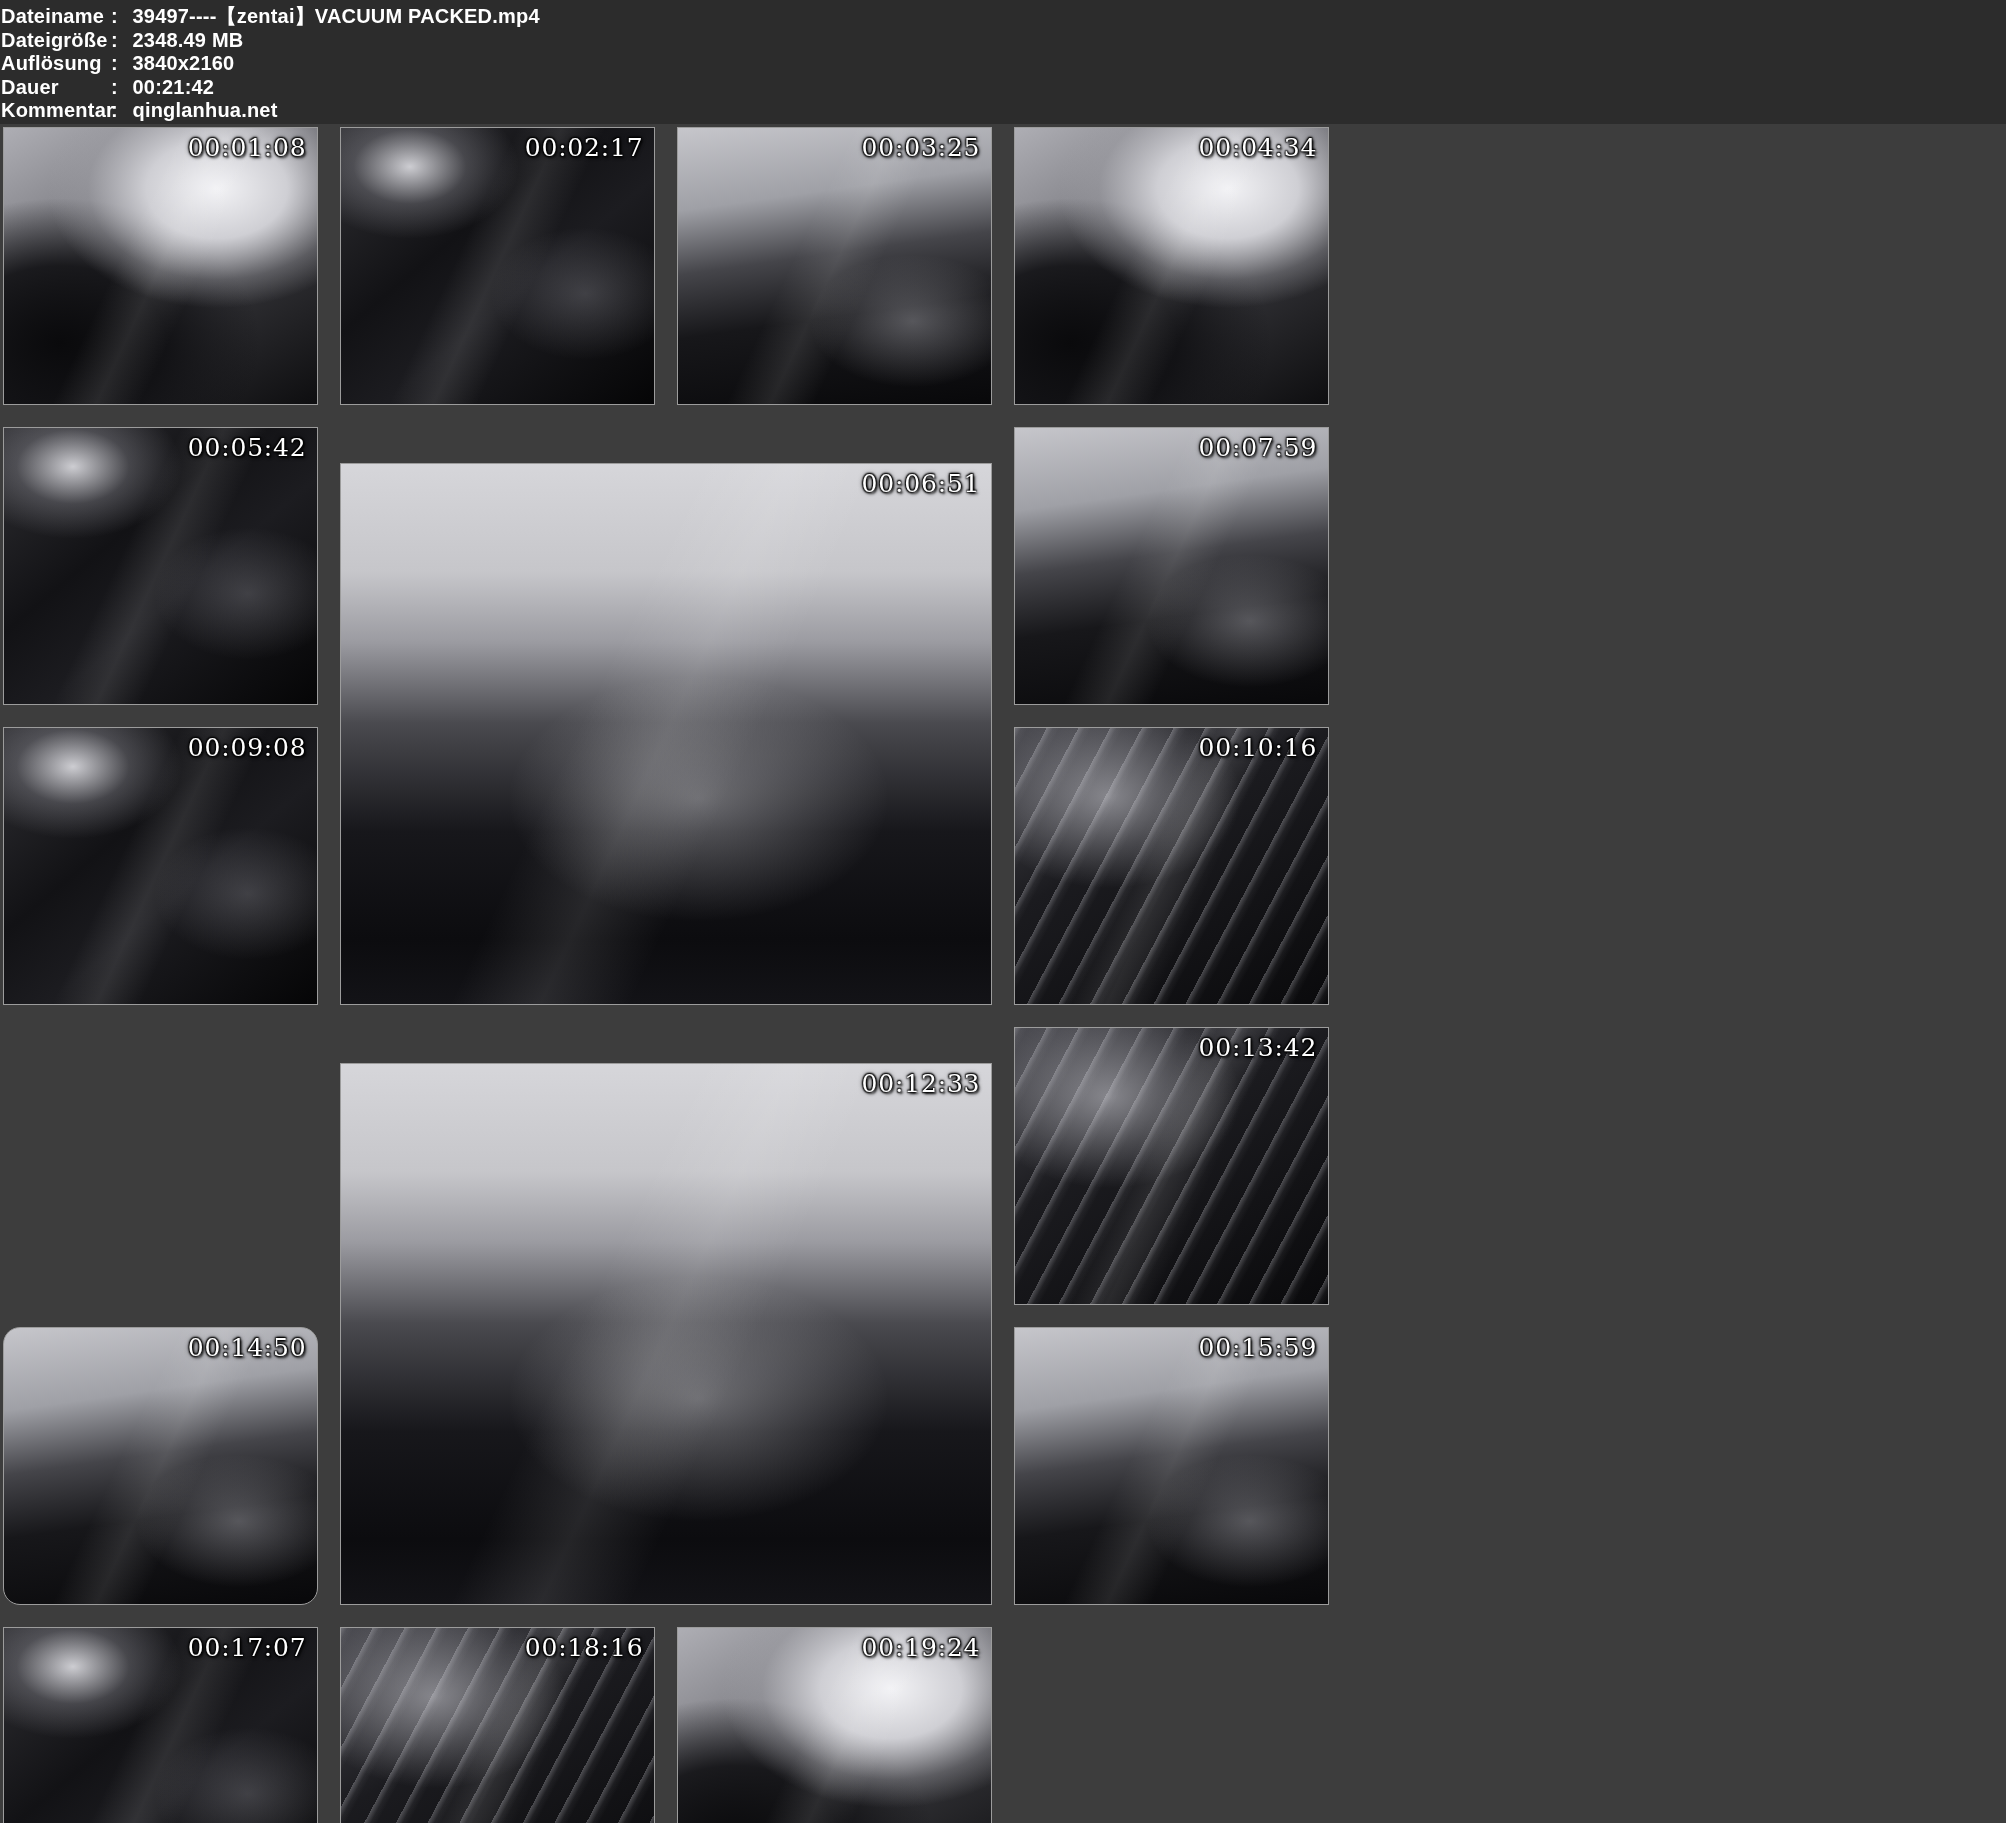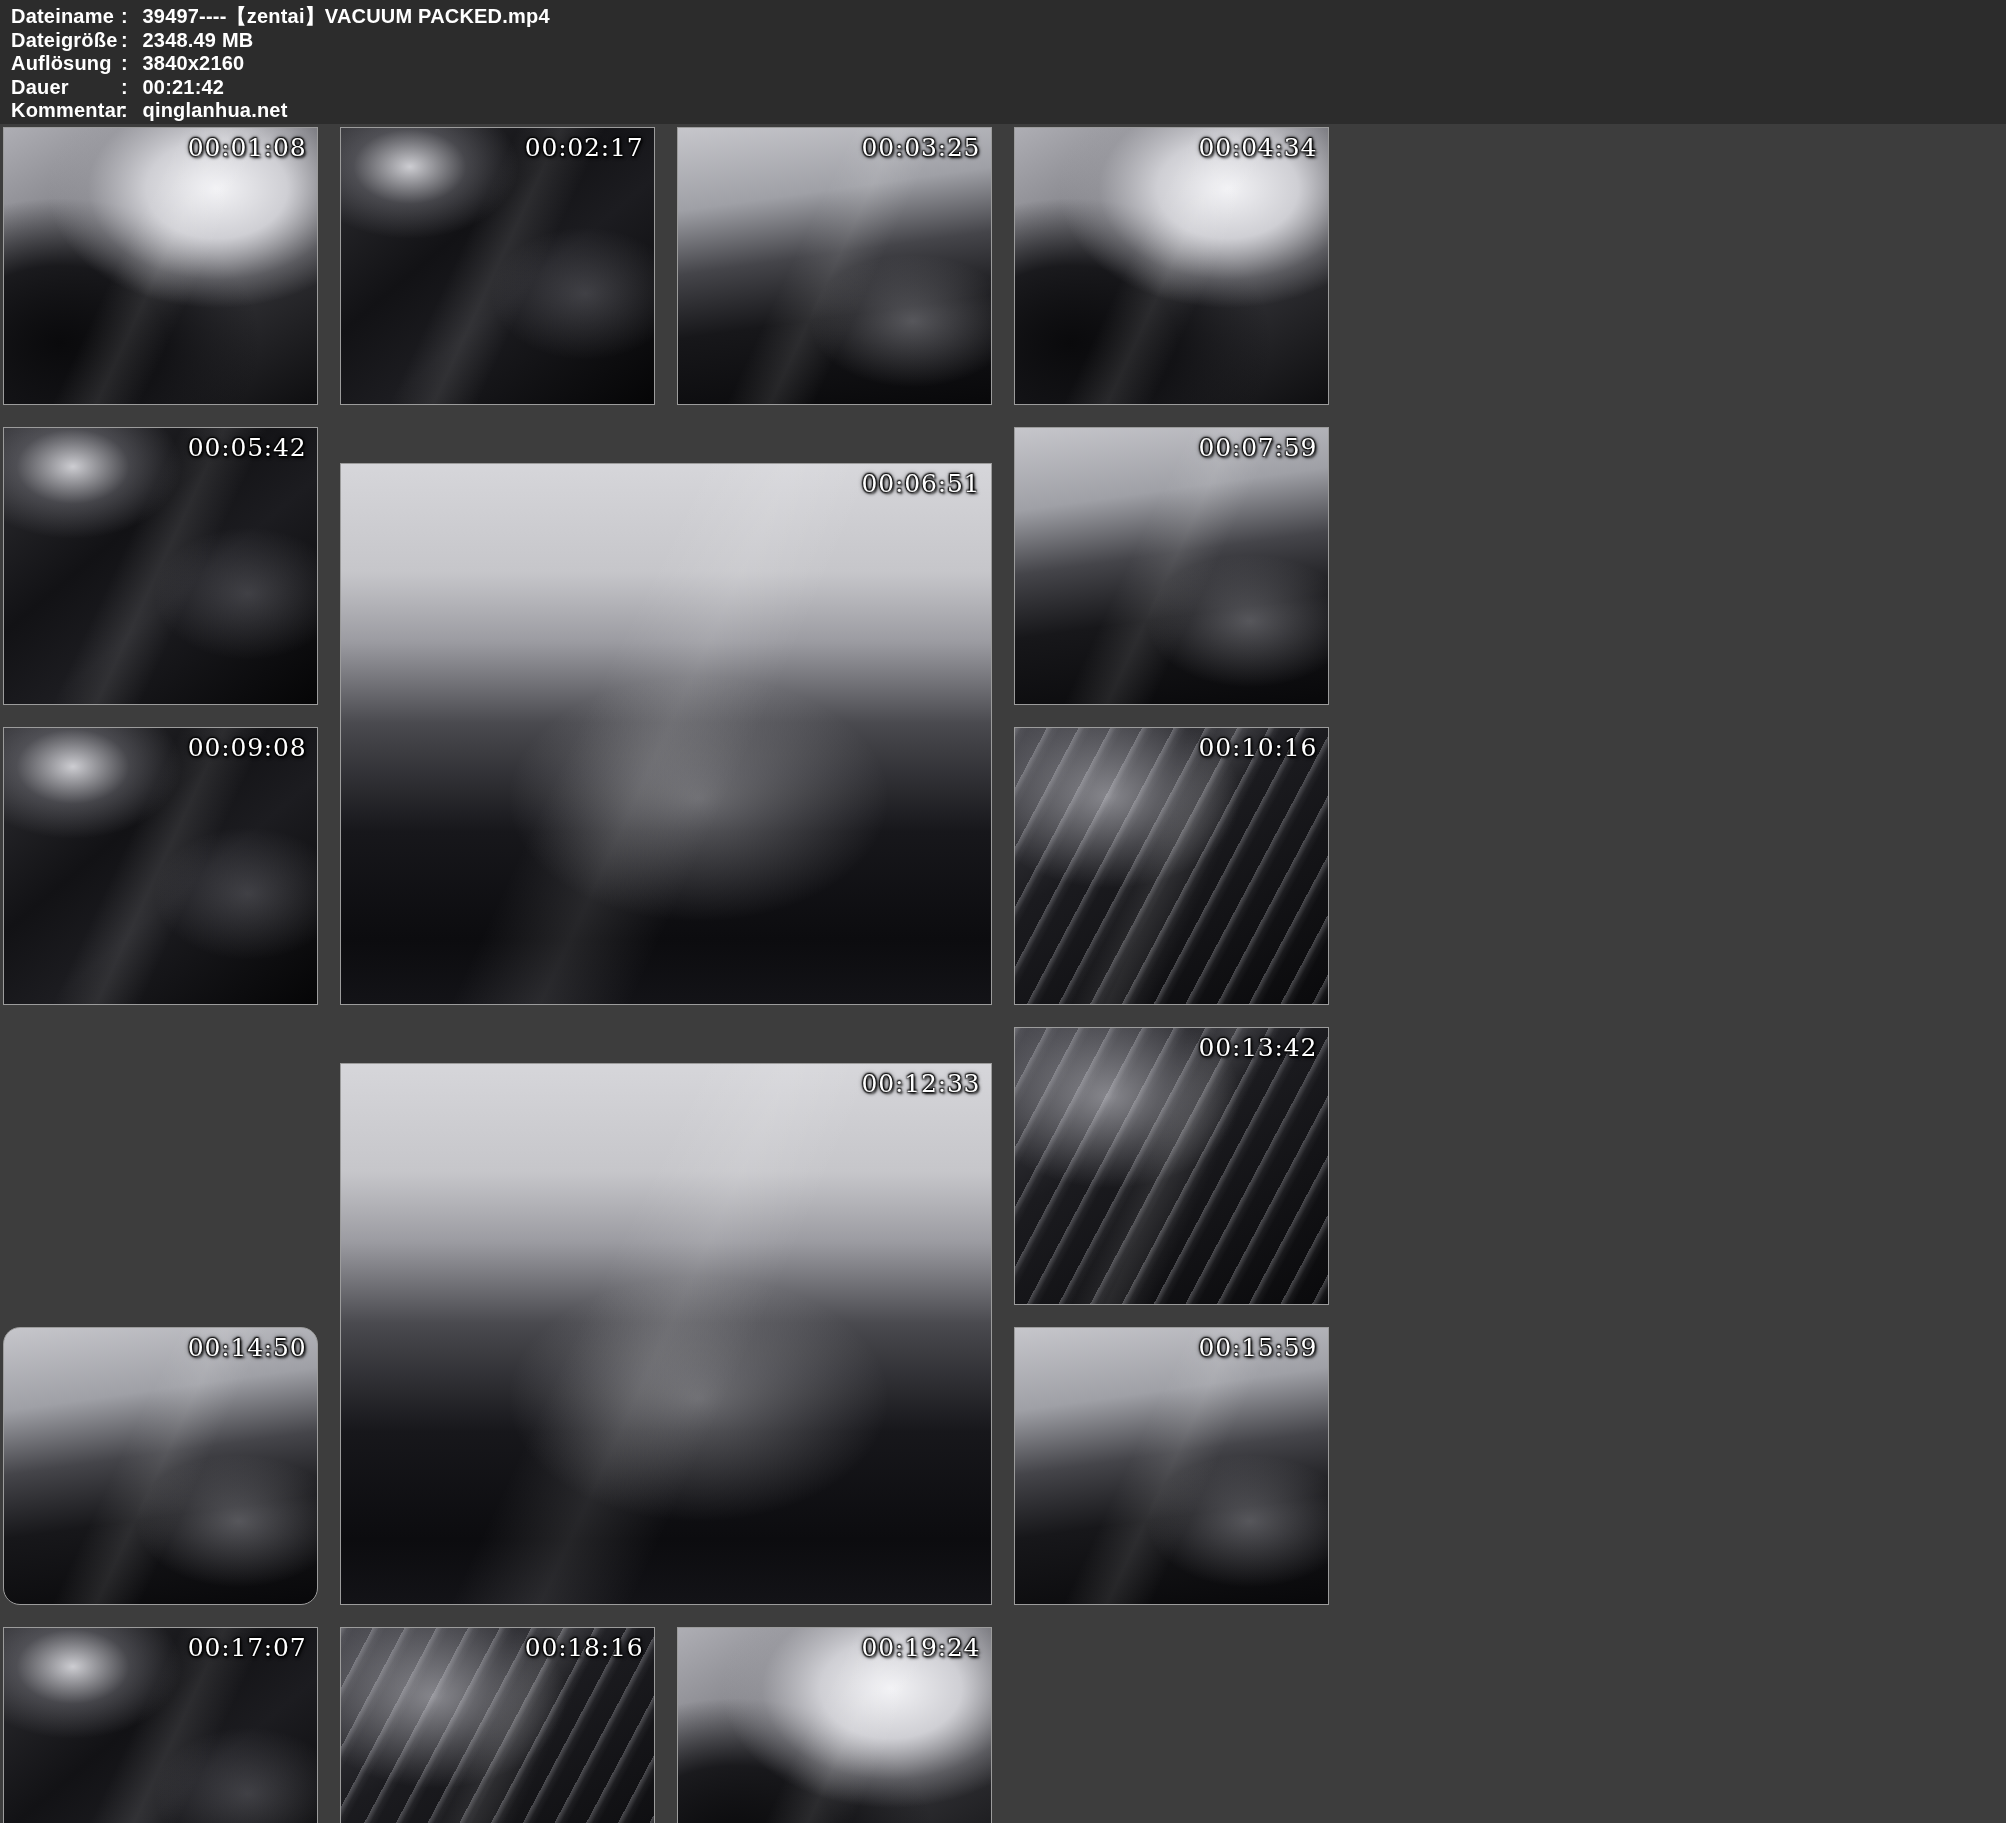--- a/index.html
+++ b/index.html
@@ -11,21 +11,21 @@
     font-family: "Liberation Sans", sans-serif;
     overflow: hidden;
   }
 
   
   .file-header {
     box-sizing: border-box;
     height: 124px;
     background: #2c2c2c;
     color: #ffffff;
-    padding: 5px 0 0 11px;
+    padding: 5px 0 0 1px;
   }
   .info-row {
     display: flex;
     font-weight: bold;
     font-size: 20px;
     line-height: 23.5px;
     letter-spacing: 0.2px;
     white-space: pre;
   }
   .info-label { width: 110px; flex: 0 0 auto; }

